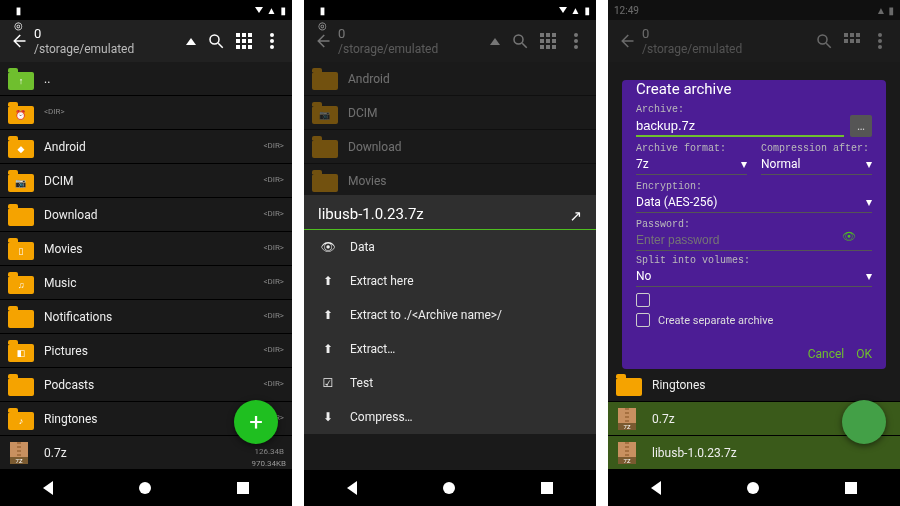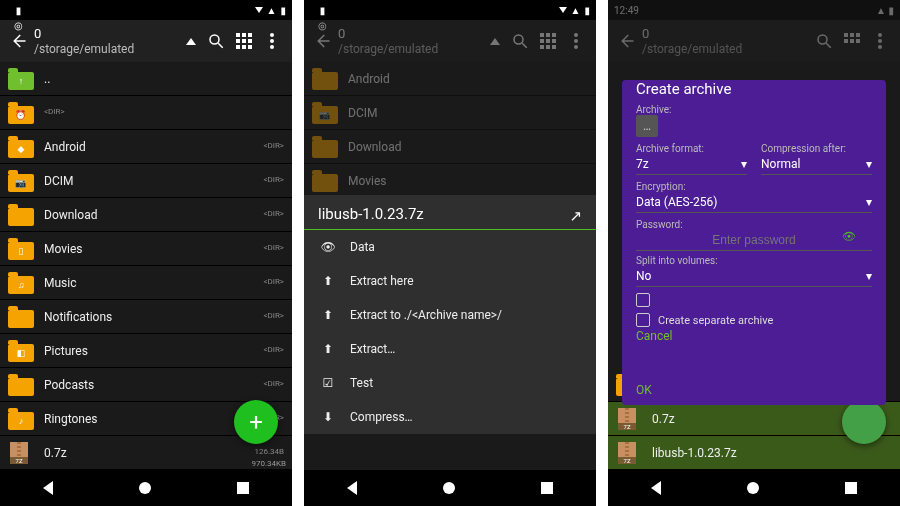--- a/index.html
+++ b/index.html
@@ -202,21 +202,21 @@
     position:absolute;
     left: 14px; right: 14px;
     top: 80px;
     background: #4c1d95;
     border-radius: 4px;
     padding: 0 14px 8px;
     color:#ddd;
     font-size: 11px;
   }
   .dialog h3 { font-size: 15px; color:#fff; font-weight:400; margin-bottom:6px; }
-  .dialog .lbl { font-size:10px; color:#bbb; margin-top:6px; }
+  .dialog .lbl { font-size:10px; color:#bbb; margin-top:6px;font-family:Liberation Mono, monospace; }
   .dialog .input-row { display:flex; align-items:center; gap:6px; }
   .dialog .underline-input {
     flex:1;
     border:none;
     border-bottom: 2px solid #6fbf2e;
     background: transparent;
     color:#fff;
     font-size:13px;
     padding: 2px 0;
   }
@@ -231,28 +231,27 @@
     border-bottom:1px solid #555;
     padding: 3px 0;
     color:#fff;
     font-size:12px;
   }
   .dialog .pw-input {
     width:100%;
     border:none;border-bottom:1px solid #555;
     background:transparent;color:#888;font-size:12px;
     padding:3px 0;
-    text-align:center;
   }
   .dialog .eye { color:#4fbf20; position:absolute; right:16px; }
   .dialog .chk-row { display:flex; align-items:center; gap:8px; margin-top:6px; font-size:11px; }
   .dialog .chk {
     width:14px;height:14px;border:1.5px solid #ccc;border-radius:2px;
   }
-  .dialog .actions { display:flex; justify-content:flex-end; gap:40px; margin-top:2px; color:#6fbf2e; font-size:12px;flex-direction:column; }
+  .dialog .actions { display:flex; justify-content:flex-end; gap:12px; margin-top:20px; color:#6fbf2e; font-size:12px; }
   .sel-row { background: #3a5a1a !important; }
   svg { display:block; }
 </style>
 </head>
 <body>
 
 <div class="phone">
   <div class="statusbar">
     <div class="left">
       <span>12:49</span>
@@ -624,20 +623,21 @@
   <div class="fab dark" style="bottom:62px">
     <svg width="20" height="20" viewBox="0 0 24 24" fill="#fff">
         <path d="M12 3v12m0 0l-4-4m4 4l4-4M4 19h16"></path>
       </svg>
   </div>
 
   <div class="dialog">
     <h3>Create archive</h3>
     <div class="lbl">Archive:</div>
     <div class="input-row">
+      <input class="underline-input" value="backup.7z" style="">
       <div class="dots-btn">…</div>
     </div>
     <div class="two-col">
       <div style="flex:1">
         <div class="lbl">Archive format:</div>
         <div class="sel">
           <span>7z</span>
             <span>▾</span>
         </div>
       </div>

